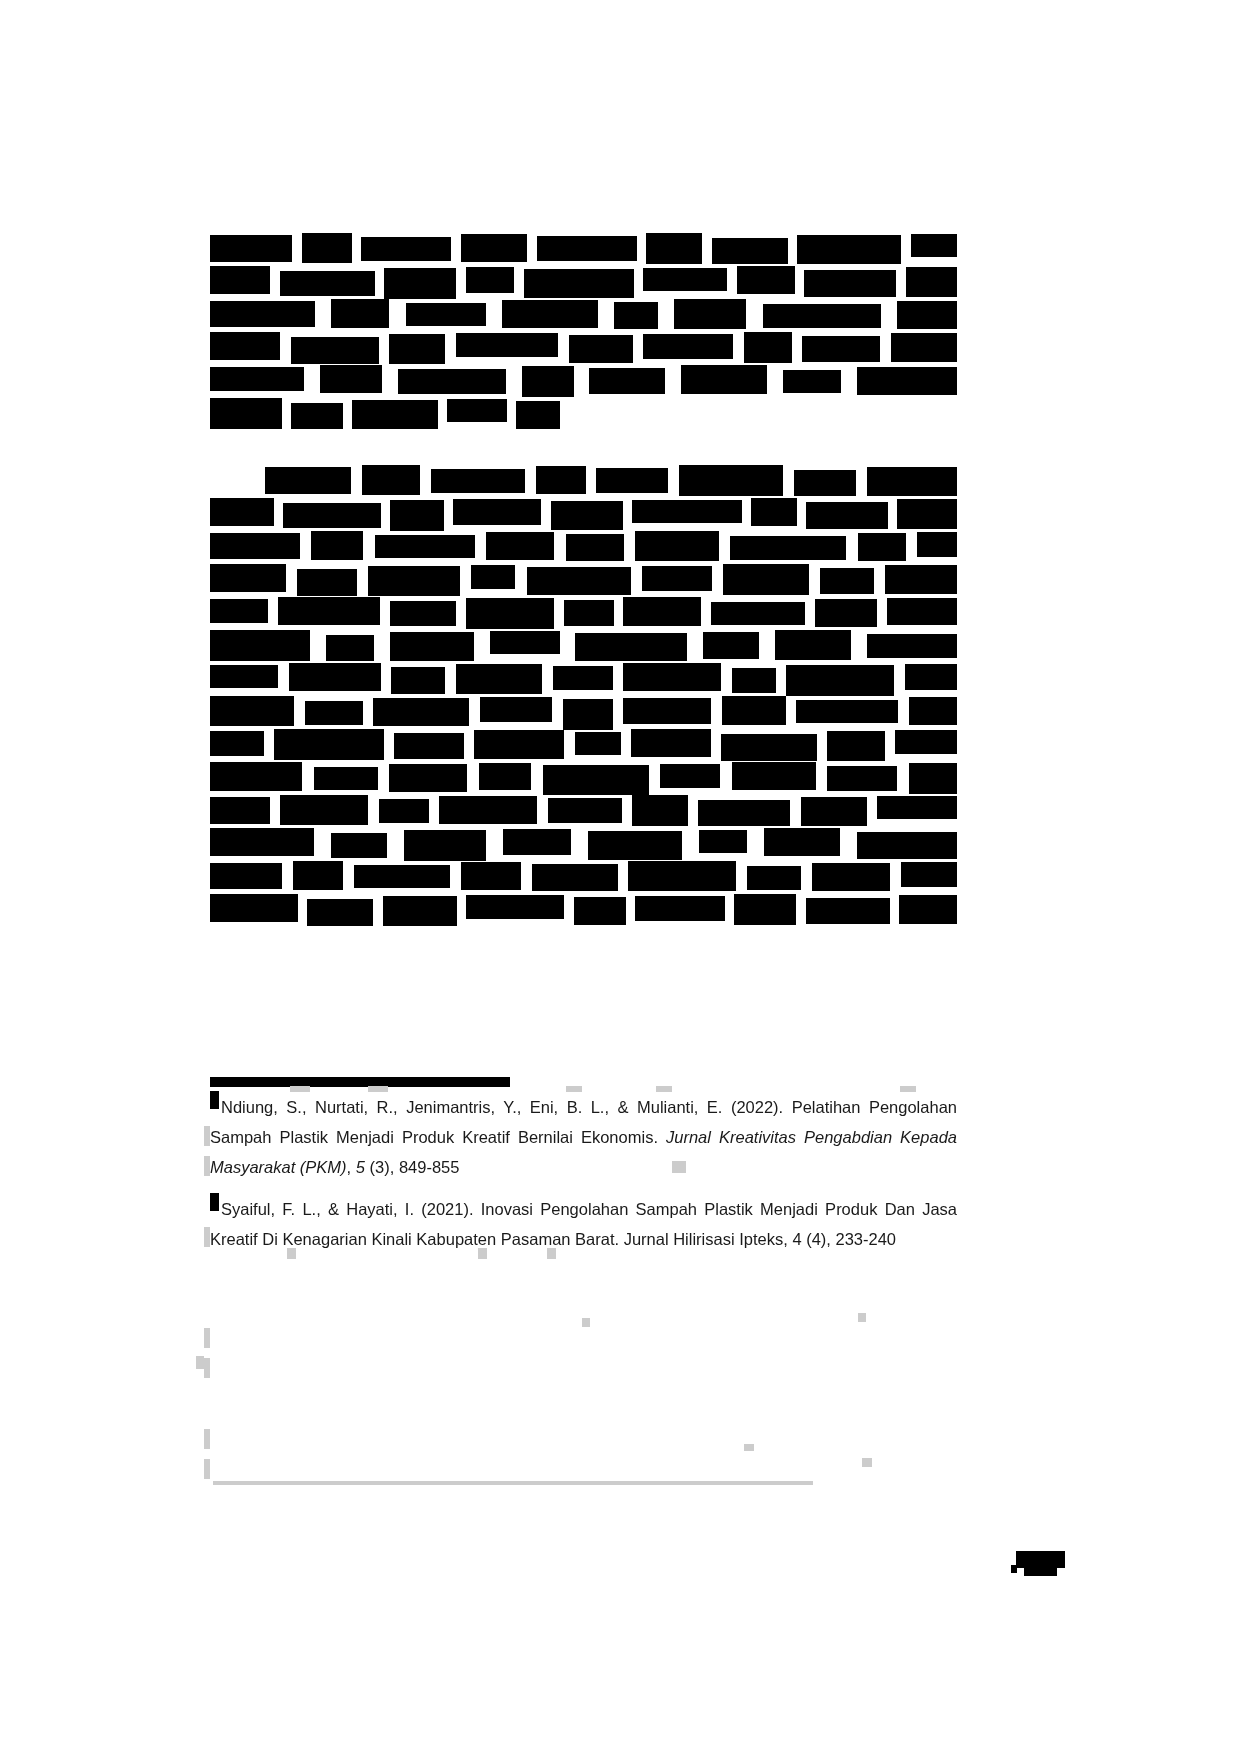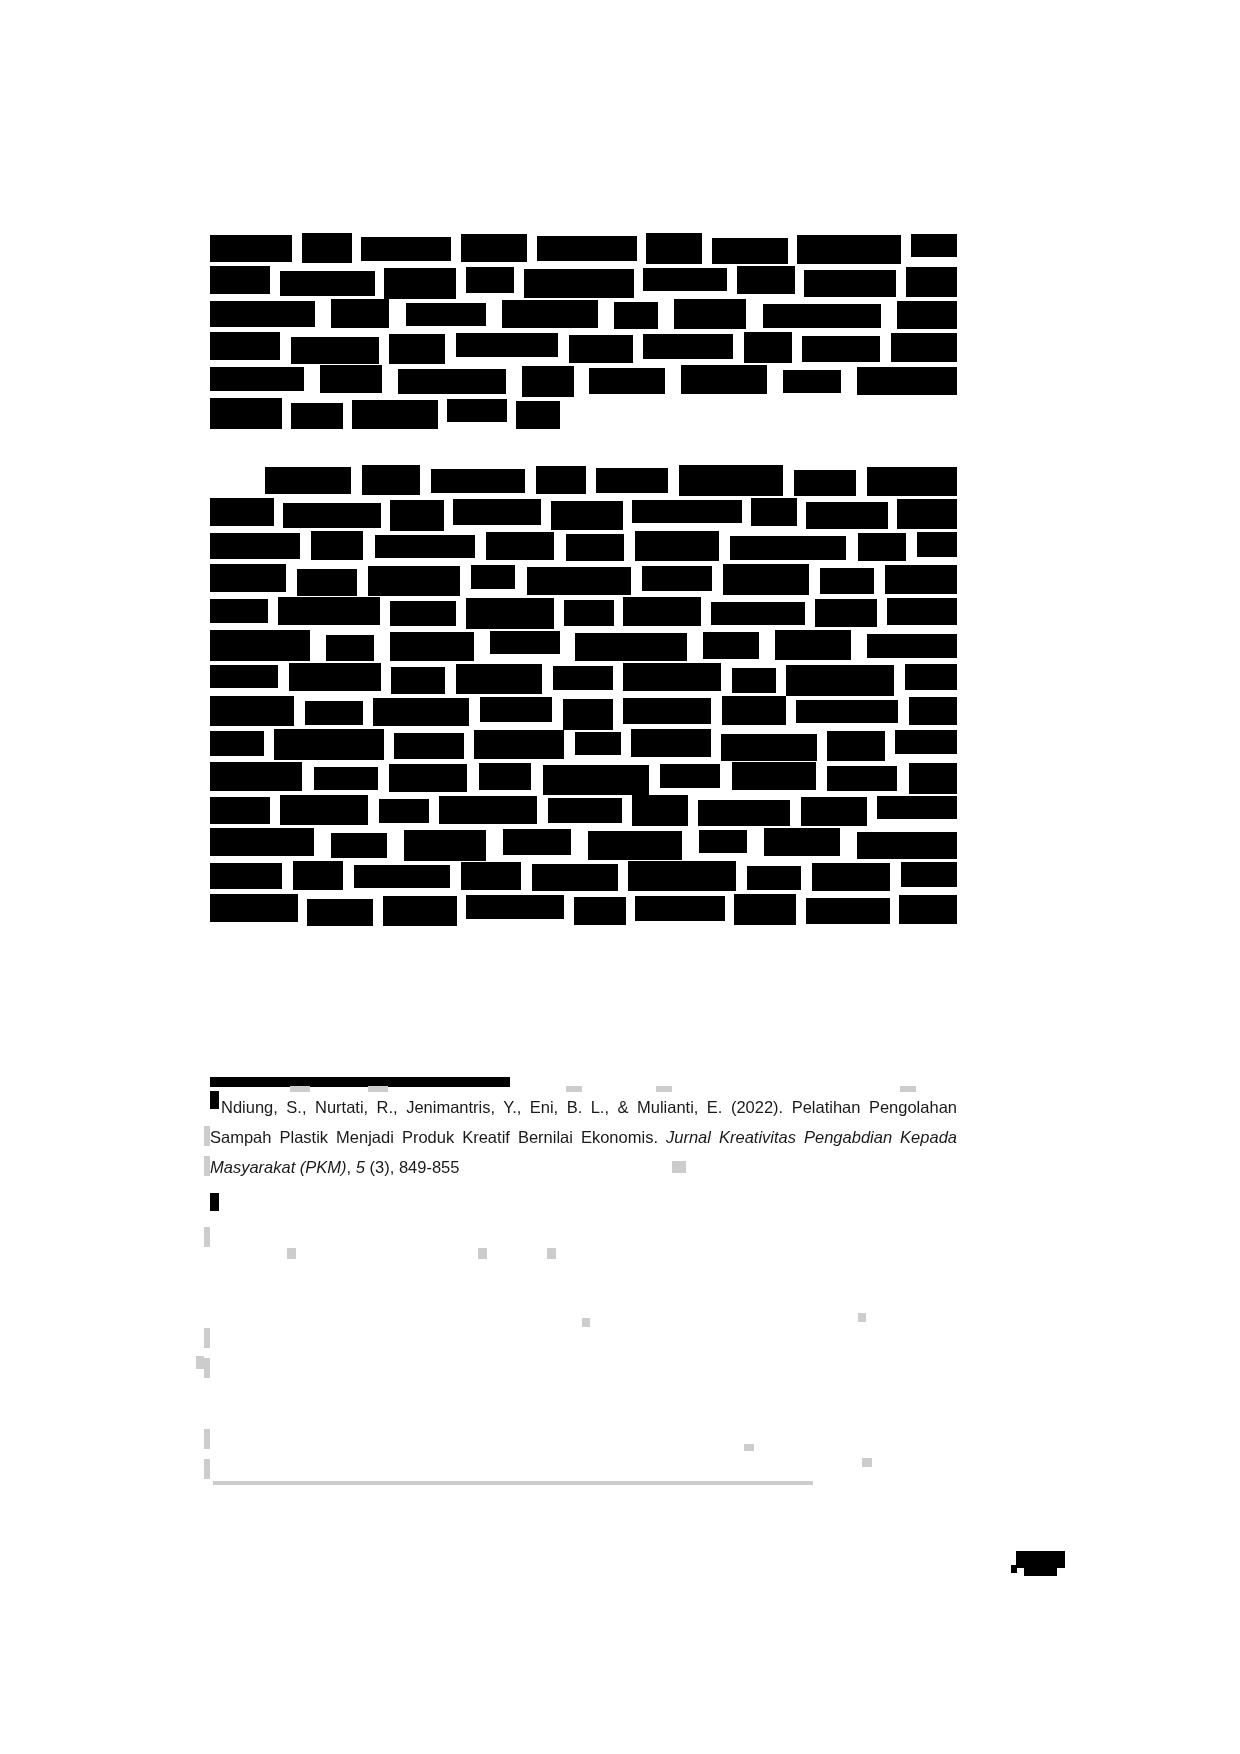--- a/index.html
+++ b/index.html
@@ -258,21 +258,21 @@
         <span class="red-word" style="width: 52px; height: 28px; margin-top: 3px; background: rgb(0, 0, 0);"></span>
         <span class="red-word" style="width: 90px; height: 25px; margin-top: 2px; background: rgb(0, 0, 0);"></span>
         <span class="red-word" style="width: 62px; height: 31px; margin-top: 0px; background: rgb(0, 0, 0);"></span>
         <span class="red-word" style="width: 84px; height: 26px; margin-top: 4px; background: rgb(0, 0, 0);"></span>
         <span class="red-word" style="width: 58px; height: 29px; margin-top: 1px; background: rgb(0, 0, 0);"></span>
       </div>
     </div>
   <div id="fn-sep" class="fn-sep" style="left: 210px; top: 1077px; width: 300px; height: 10px;"></div>
   <div id="footnotes" class="footnotes">
       <p class="footnote"><span class="fn-marker"></span><span class="">Ndiung, S., Nurtati, R., Jenimantris, Y., Eni, B. L., &amp; Mulianti, E. (2022). Pelatihan Pengolahan Sampah Plastik Menjadi Produk Kreatif Bernilai Ekonomis. </span><span class="fn-italic">Jurnal Kreativitas Pengabdian Kepada Masyarakat (PKM)</span><span class="">, </span><span class="fn-italic">5</span><span class=""> (3), 849-855</span></p>
-      <p class="footnote"><span class="fn-marker"></span></p>
+      <p class="footnote"><span class="fn-marker"></span><span class="">Syaiful, F. L., &amp; Hayati, I. (2021). Inovasi Pengolahan Sampah Plastik Menjadi Produk Dan Jasa Kreatif Di Kenagarian Kinali Kabupaten Pasaman Barat. Jurnal Hilirisasi Ipteks, 4 (4), 233-240</span></p>
     </div>
   <div id="artifacts">
       <div class="artifact" style="left: 290px; top: 1086px; width: 20px; height: 6px; background: rgb(204, 204, 204);"></div>
       <div class="artifact" style="left: 368px; top: 1086px; width: 20px; height: 6px; background: rgb(204, 204, 204);"></div>
       <div class="artifact" style="left: 566px; top: 1086px; width: 16px; height: 6px; background: rgb(204, 204, 204);"></div>
       <div class="artifact" style="left: 656px; top: 1086px; width: 16px; height: 6px; background: rgb(204, 204, 204);"></div>
       <div class="artifact" style="left: 900px; top: 1086px; width: 16px; height: 6px; background: rgb(204, 204, 204);"></div>
       <div class="artifact" style="left: 204px; top: 1126px; width: 6px; height: 20px; background: rgb(204, 204, 204);"></div>
       <div class="artifact" style="left: 204px; top: 1156px; width: 6px; height: 20px; background: rgb(204, 204, 204);"></div>
       <div class="artifact" style="left: 672px; top: 1161px; width: 14px; height: 12px; background: rgb(204, 204, 204);"></div>

